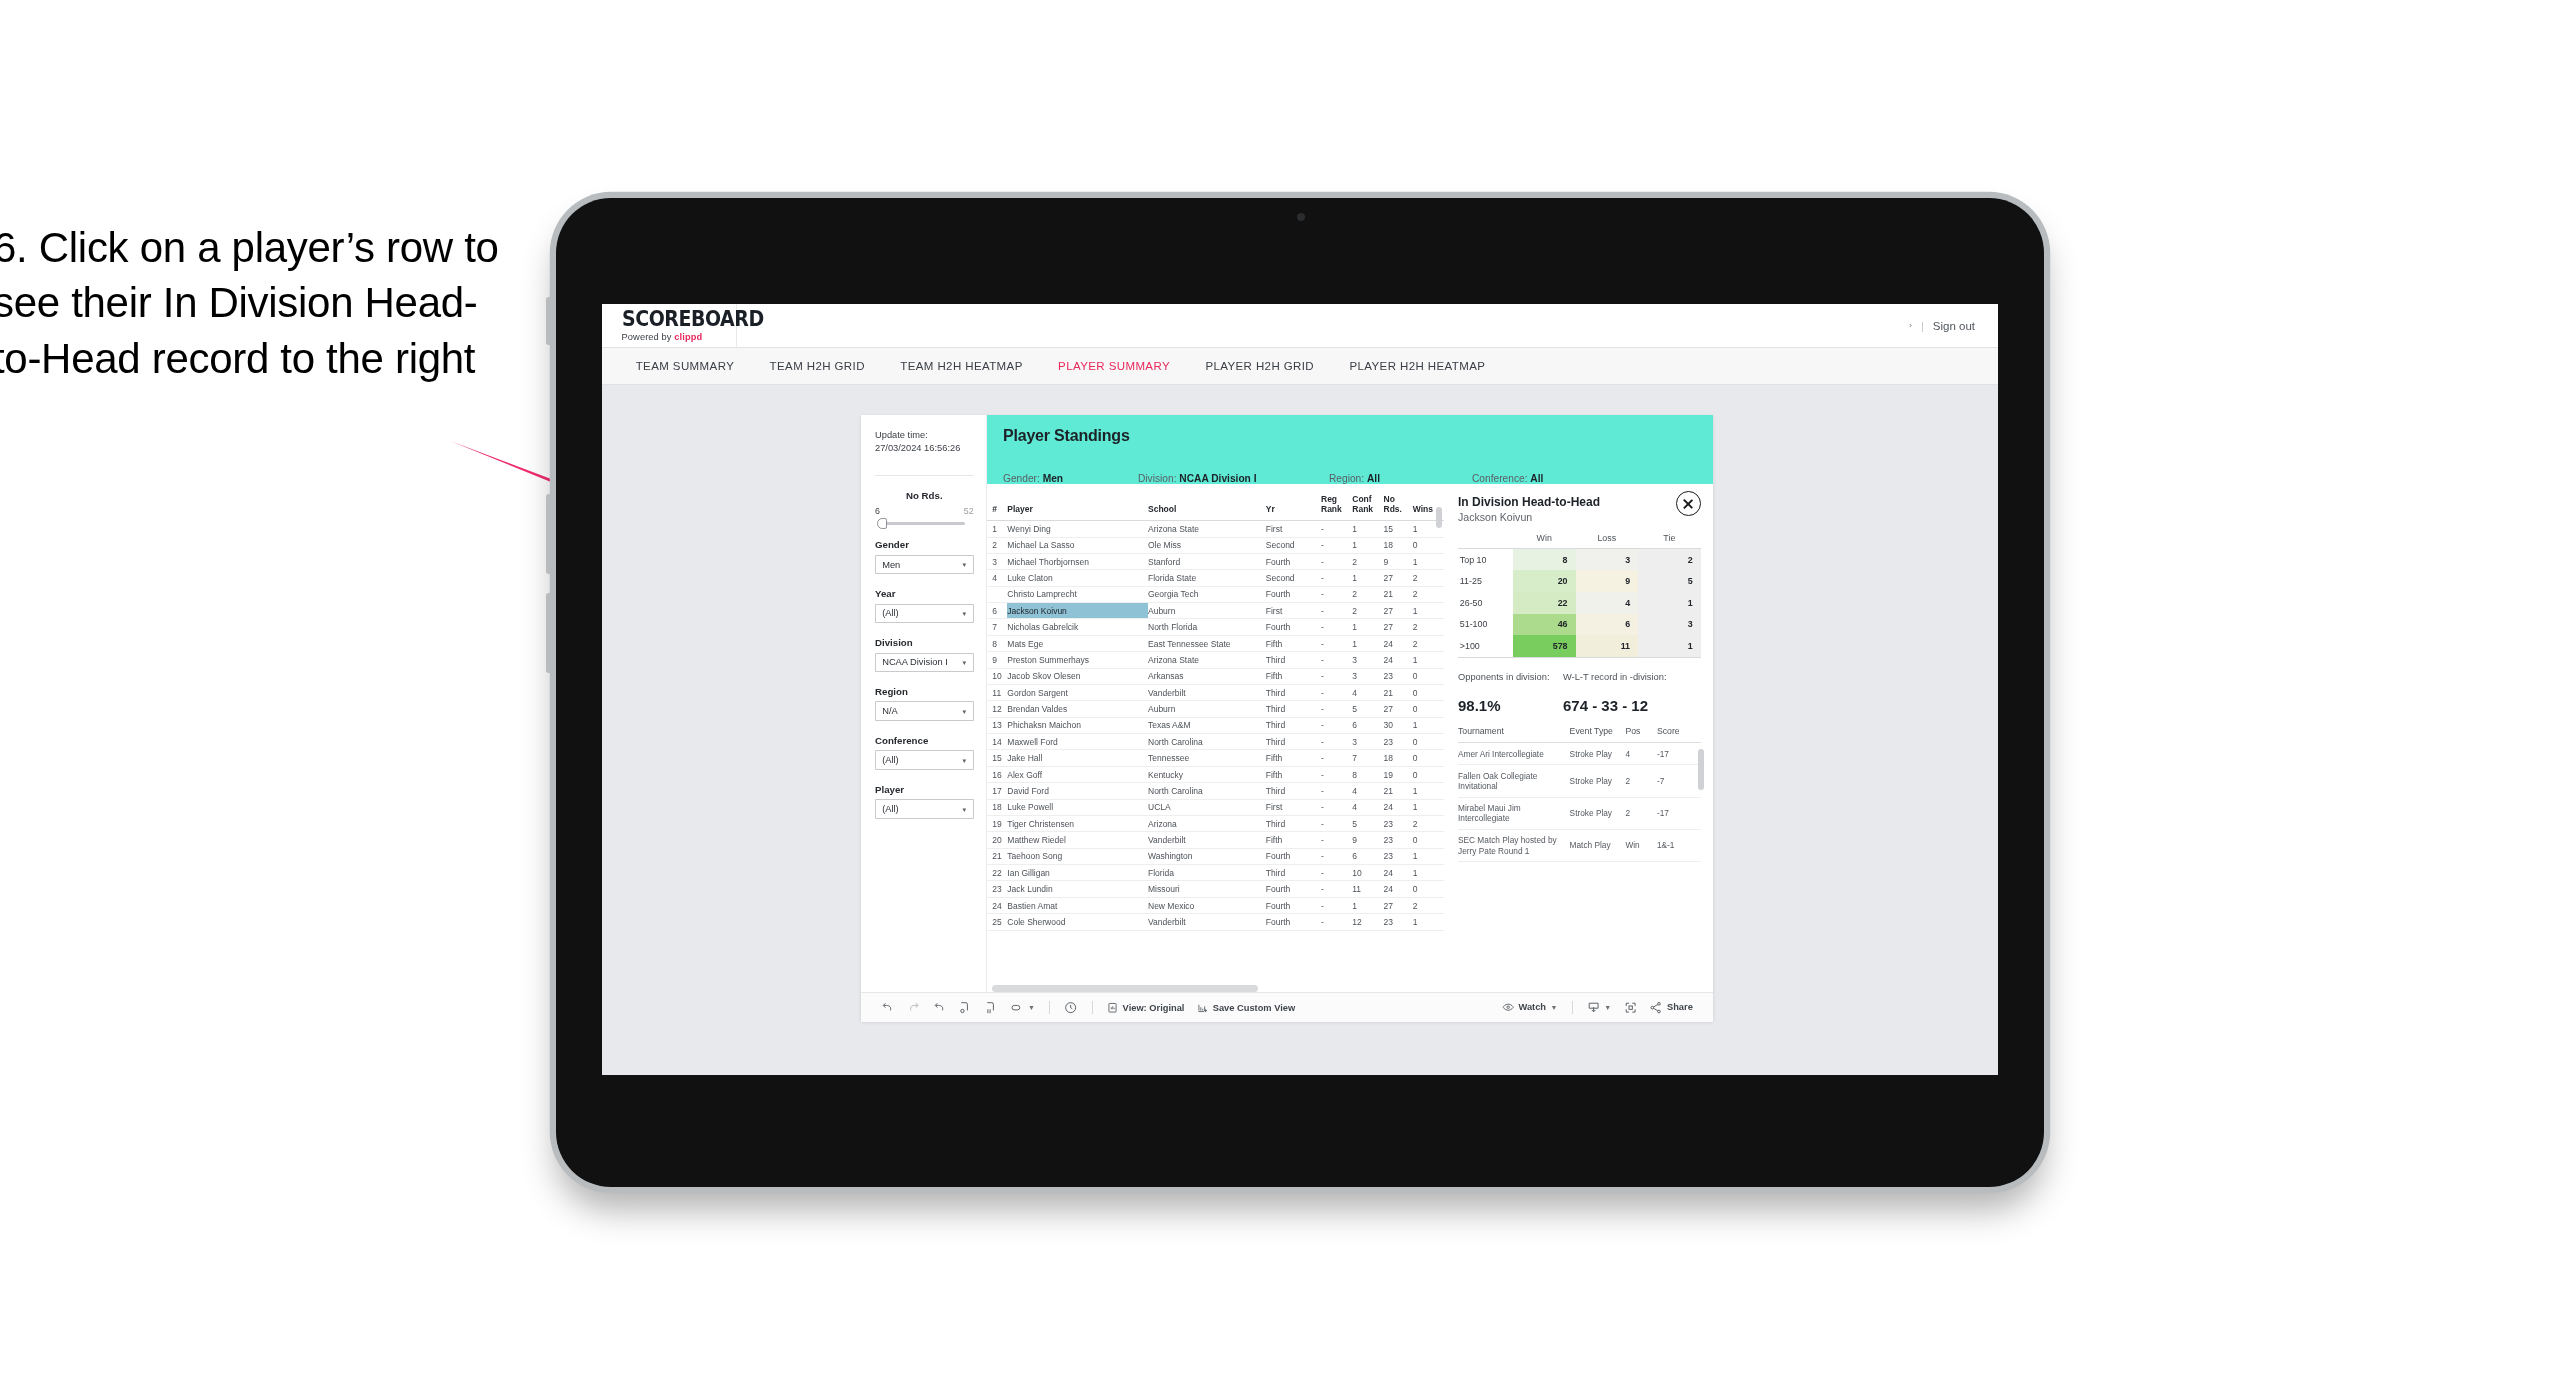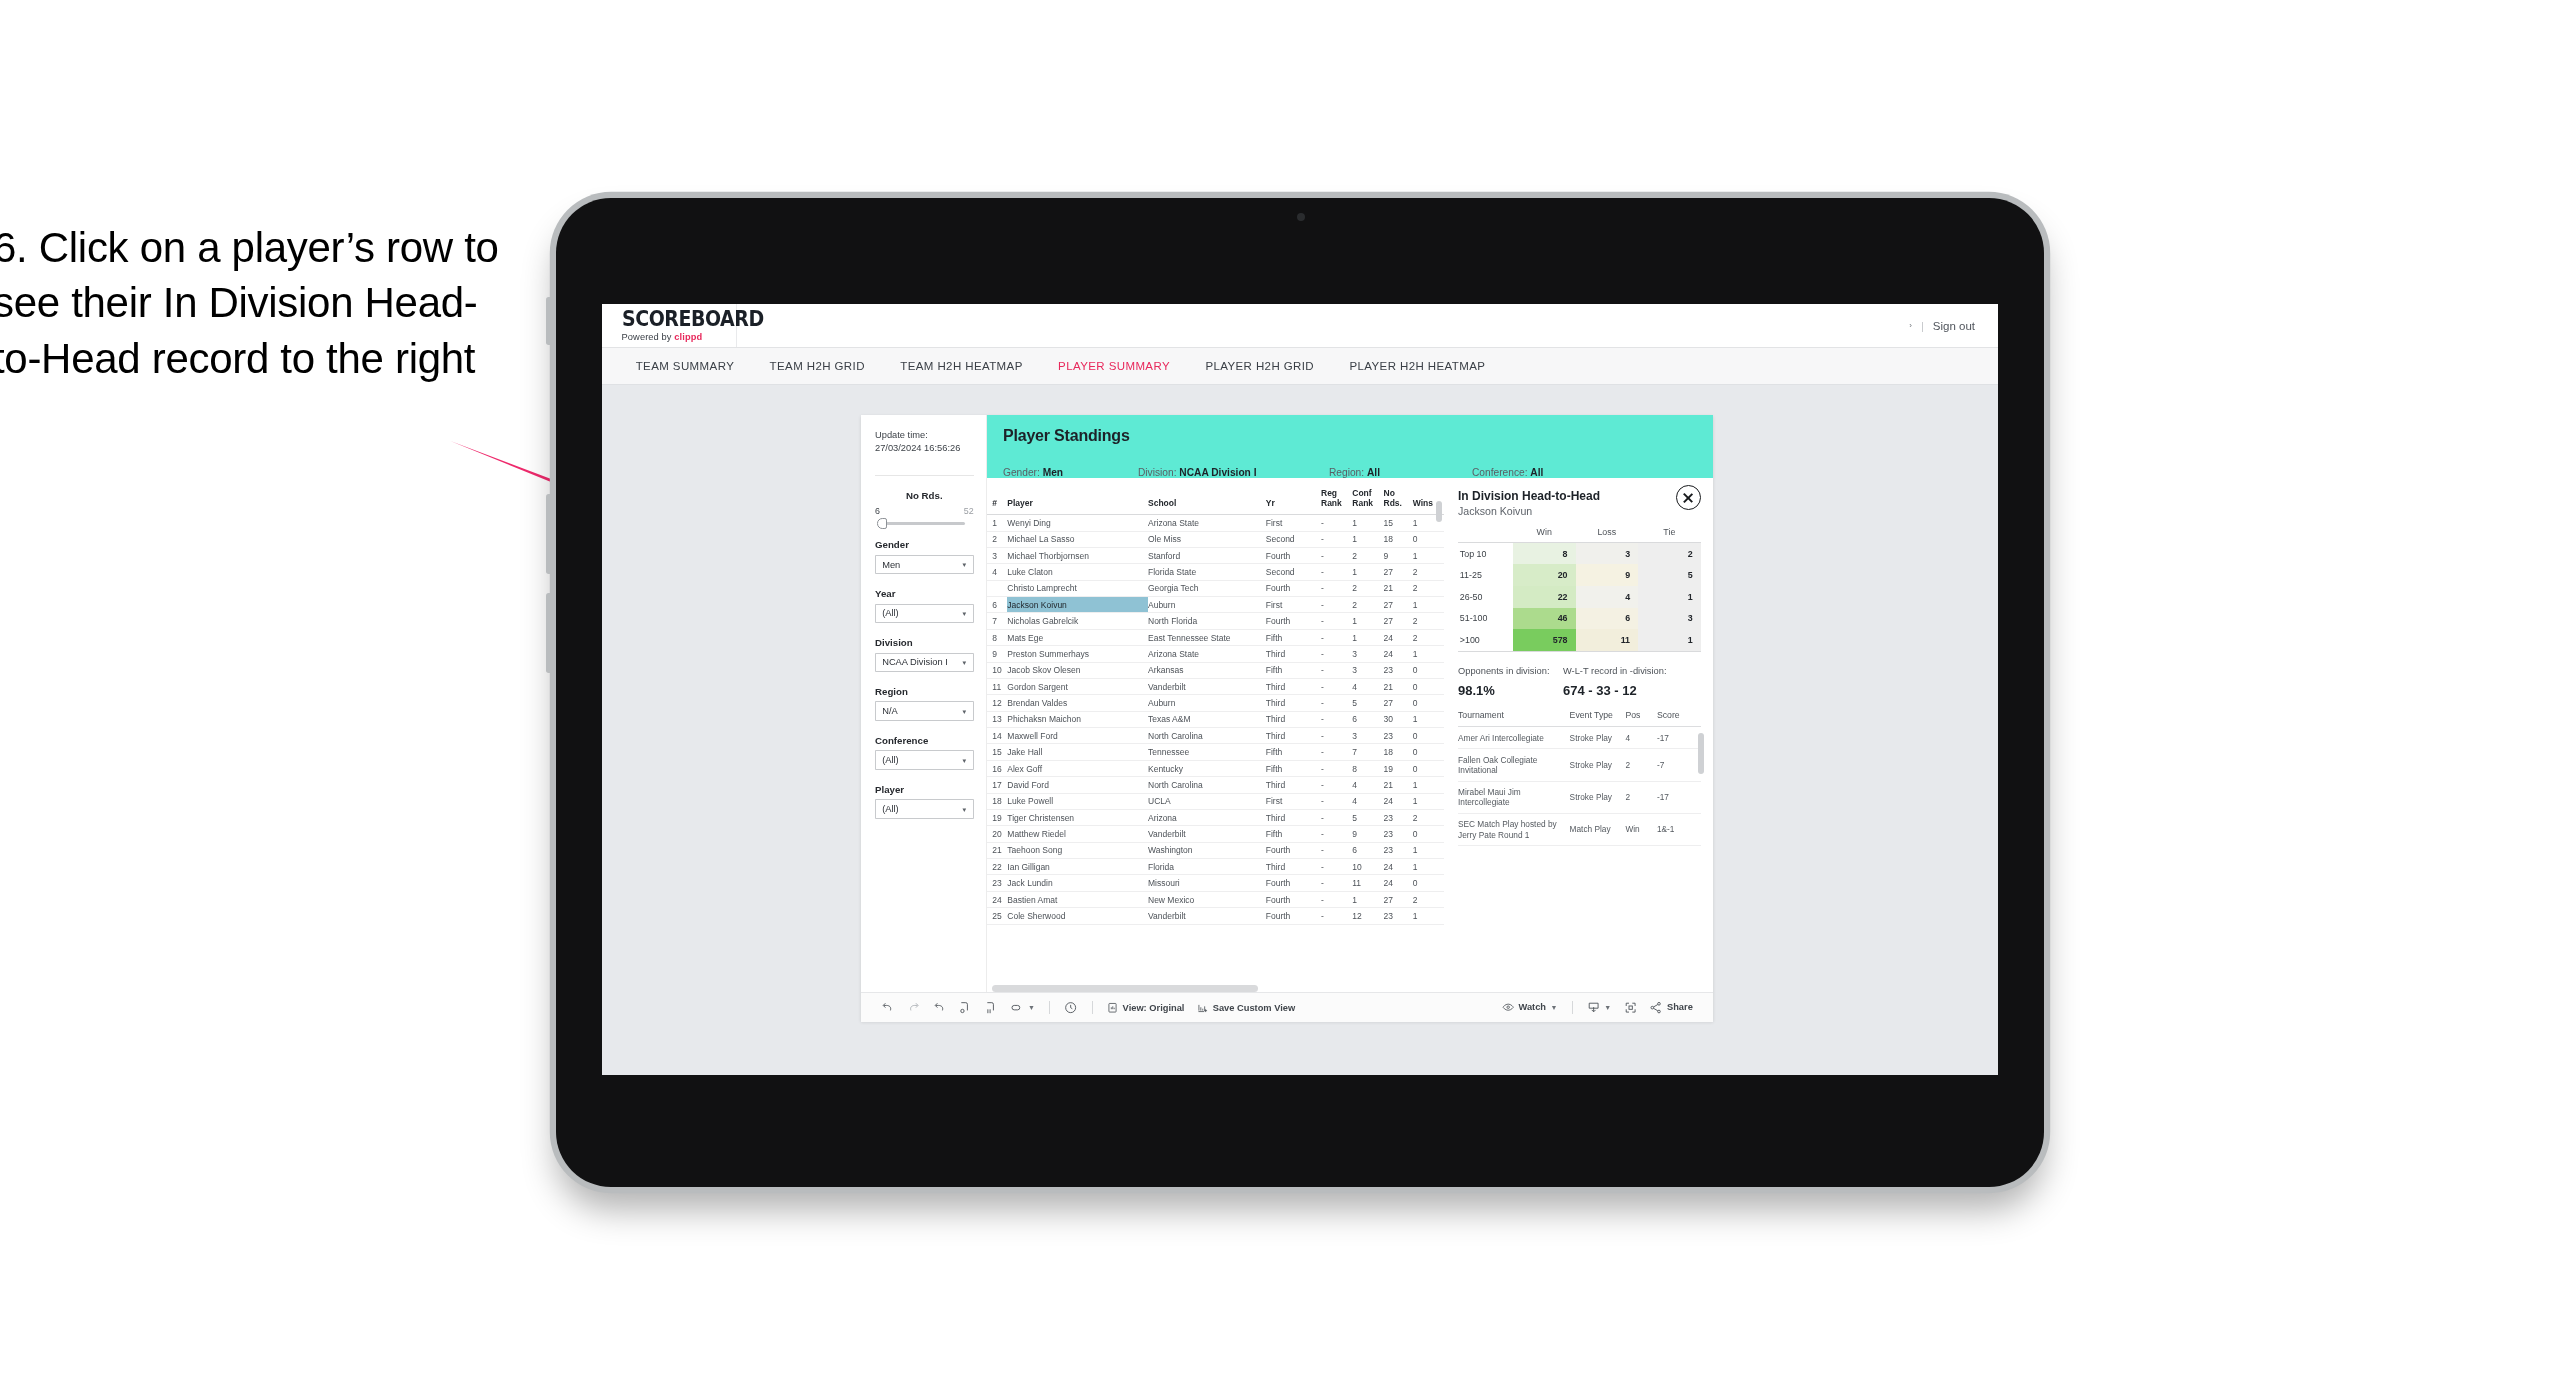--- a/index.html
+++ b/index.html
@@ -135,21 +135,21 @@
     display: flex; align-items: center; justify-content: space-between;
     height: 19.5px; border: 0.9px solid #c8cacd; background: #fff;
     font-size: 9.3px; color: #2d3137; padding: 0 5.3px 0 6.2px; border-radius: 0.9px;
   }
   .sel .caret { font-size: 6.2px; color: #5e6369; }
 
   
   #viz { flex: 1; display: flex; flex-direction: column; min-width: 0; }
   #viz-head { padding: 12.4px 0 0 16px; background: #5eead4; }
   .viz-title { font-size: 16px; font-weight: 700; color: #1d2228; letter-spacing: -0.2px; }
-  .viz-filters { display: flex; margin-top: 22px; font-size: 10.2px; color: #5a5f65; }
+  .viz-filters { display: flex; margin-top: 28px; font-size: 10.2px; color: #5a5f65; }
   .viz-filters > div { margin-right: 0; }
   .vf1 { width: 135px; } .vf2 { width: 191px; } .vf3 { width: 143px; }
   .viz-filters b { color: #1d2228; font-weight: 700; }
 
   #viz-main { flex: 1; display: flex; min-height: 0; padding: 10.6px 0 0 0; }
 
   
   #standings { width: 457px; display: flex; flex-direction: column; min-width: 0; }
   #stand-scroll { flex: 1; position: relative; overflow: hidden; }
   table.st { width: 100%; border-collapse: collapse; table-layout: fixed; }
@@ -208,21 +208,21 @@
   }
   table.h2h-tbl td.band {
     text-align: left; font-weight: 400; color: #3d4248; background: #fff !important;
     padding-left: 1.8px; padding-right: 0;
   }
   table.h2h-tbl tr:last-child td { border-bottom: 0.9px solid #d9dadc; }
   .col-band { width: 55px; } .col-w { width: 33%; } .col-l { width: 33%; } .col-t { width: 33%; }
 
   .stats-row { display: flex; margin-top: 14px; }
   .stat-lbl { font-size: 9.3px; color: #4d5258; }
-  .stat-val { font-size: 13px; font-weight: 700; color: #1d2228; margin-top: 7px; }
+  .stat-val { font-size: 15px; font-weight: 700; color: #1d2228; margin-top: 15px; }
   .st-left { width: 105px; }
 
   table.tour { width: 100%; border-collapse: collapse; margin-top: 12.4px; table-layout: fixed; }
   table.tour th {
     font-size: 8.7px; font-weight: 400; color: #4d5258; text-align: left;
     padding: 0 0 6.2px 0; border-bottom: 0.9px solid #dcdddf;
   }
   table.tour td {
     font-size: 8.3px; color: #54595f; padding: 5.3px 3.5px 5.3px 0; line-height: 1.25;
     border-bottom: 0.9px solid #eeeeef; vertical-align: middle;

